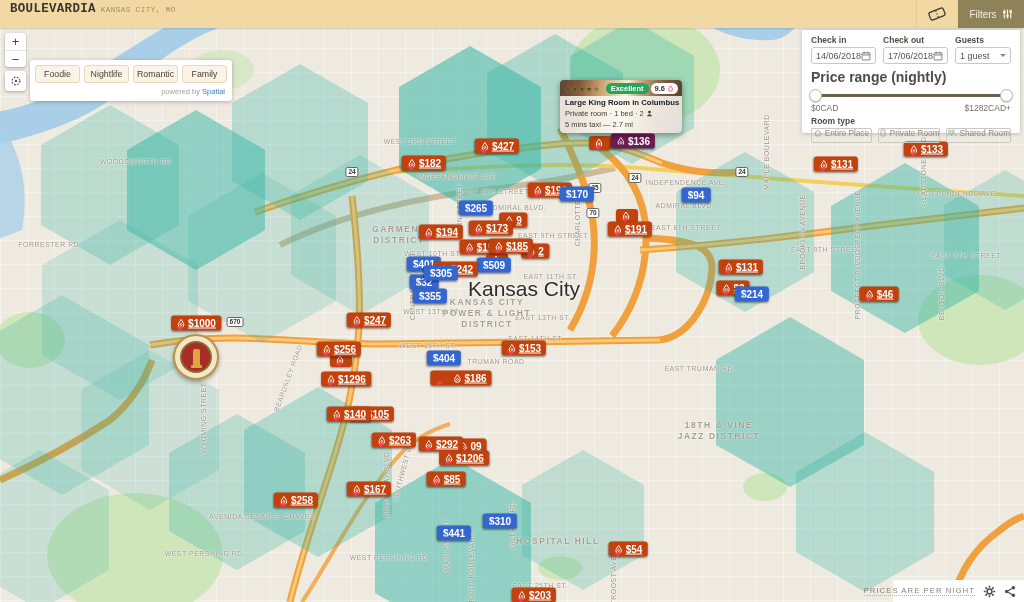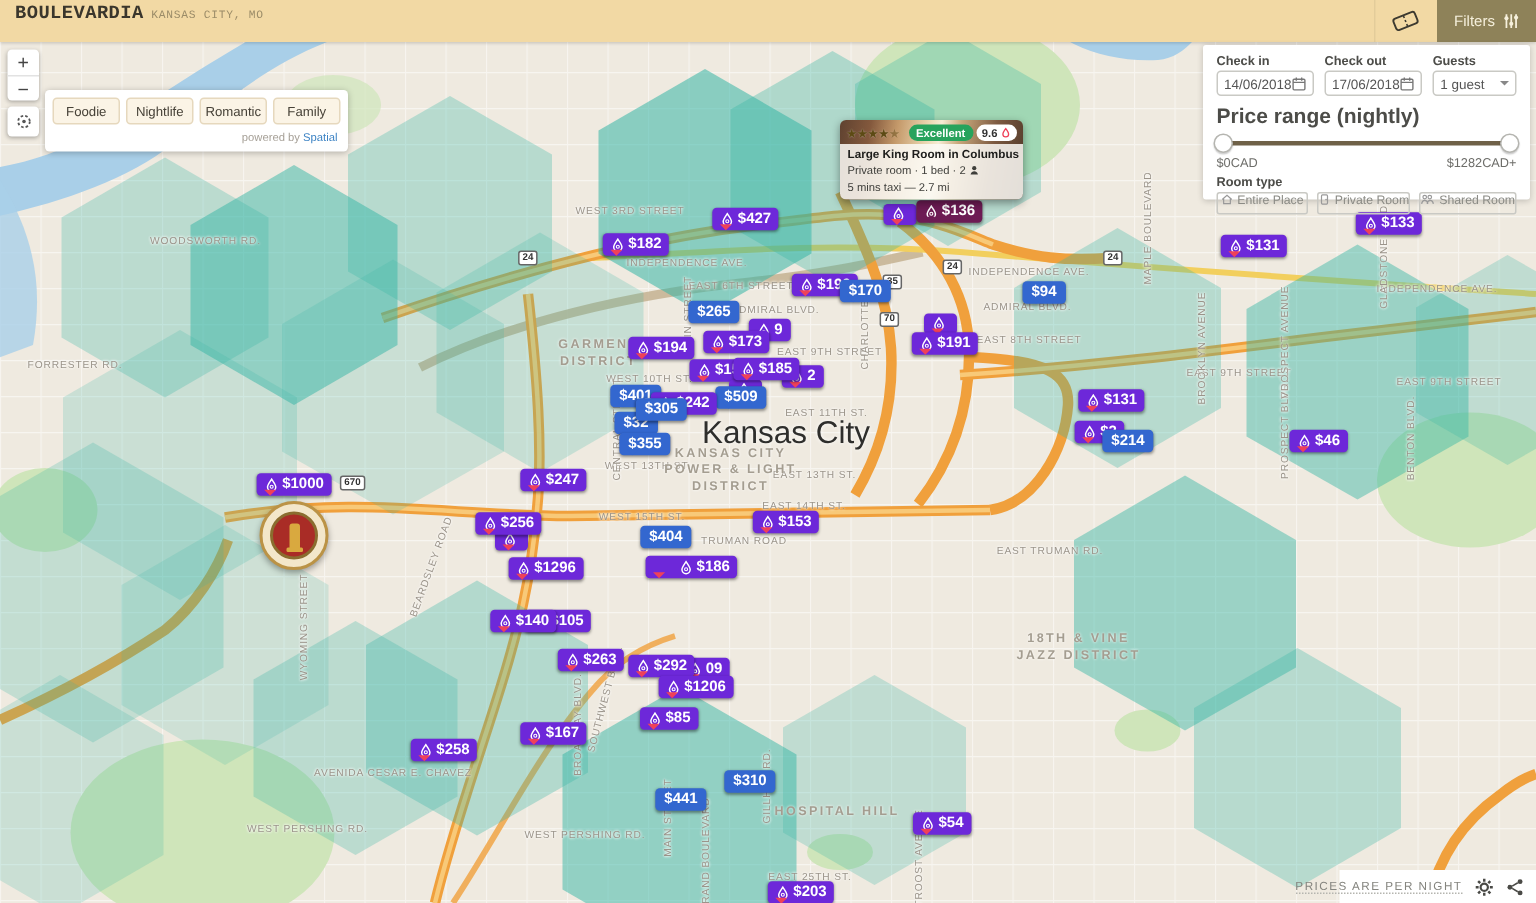--- a/index.html
+++ b/index.html
@@ -16,21 +16,21 @@
               color:#a49d90; letter-spacing:1.6px; line-height:11px; white-space:pre; text-shadow:0 0 2px #fff; }
   .city-label { position:absolute; transform:translate(-50%,-50%); font-size:21px; color:#2e2e2c; text-shadow:0 0 3px #fff; }
   .shield { position:absolute; transform:translate(-50%,-50%); font-size:6.5px; font-weight:bold; color:#333;
             background:#fff; border:1px solid #666; border-radius:2px; padding:0 2px; line-height:8px; }
 
   
   .mk { position:absolute; transform:translate(-50%,-50%); display:flex; align-items:center; gap:2px;
         font-size:10px; font-weight:bold; color:#fff; padding:2px 5px; border-radius:3px; white-space:nowrap;
         box-shadow:0 1px 2px rgba(0,0,0,.4); line-height:11px; }
   .mk::after { content:""; position:absolute; left:5px; bottom:-4px; border:4px solid transparent; }
-  .mk-a { background:#6d28d9; }  .mk-a::after { border-top-color:#ef4159; }
+  .mk-a { background:#c2410c;text-decoration:underline; }  .mk-a::after { border-top-color:#ef4159; }
   .mk-h { background:#3367cf; padding:2px 6px; } .mk-h::after { border-top-color:#3367cf; }
   .mk-p { background:#6d1b54; } .mk-p::after { border-top-color:#6d1b54; }
   .mk svg { flex:0 0 auto; }
 
   
   .badge { position:absolute; transform:translate(-50%,-50%); width:46px; height:46px; border-radius:50%;
            background:#f3e7ca; border:2px solid #bb9346; display:flex; align-items:center; justify-content:center;
            box-shadow:0 2px 4px rgba(0,0,0,.35); }
   .badge-inner { width:32px; height:32px; border-radius:50%; background:#a92c26; border:2px solid #8a6d2f;
                  display:flex; align-items:center; justify-content:center; }
@@ -445,21 +445,21 @@
     <div class="mk mk-a" style="left: 339px; top: 349px;">
       <svg width="10" height="10" viewBox="0 0 16 16">
         <path d="M8 1.6C6.2 4.4 3.6 7.6 3.6 9.9a4.4 4.4 0 0 0 8.8 0C12.4 7.6 9.8 4.4 8 1.6Z" fill="none" stroke="#fff" stroke-width="1.6"></path>
         <circle cx="8" cy="9.6" r="1.6" fill="none" stroke="#fff" stroke-width="1.2"></circle>
       </svg>
       <span>$256</span>
     </div>
     <div class="mk mk-h" style="left: 444px; top: 358px;">
       <span>$404</span>
     </div>
-    <div class="mk mk-a" style="left: 346px; top: 379px; margin-left: 18px;">
+    <div class="mk mk-a" style="left: 346px; top: 379px;">
       <svg width="10" height="10" viewBox="0 0 16 16">
         <path d="M8 1.6C6.2 4.4 3.6 7.6 3.6 9.9a4.4 4.4 0 0 0 8.8 0C12.4 7.6 9.8 4.4 8 1.6Z" fill="none" stroke="#fff" stroke-width="1.6"></path>
         <circle cx="8" cy="9.6" r="1.6" fill="none" stroke="#fff" stroke-width="1.2"></circle>
       </svg>
       <span>$1296</span>
     </div>
     <div class="mk mk-a" style="left: 461px; top: 378px; padding-left: 22px;">
       <svg width="10" height="10" viewBox="0 0 16 16">
         <path d="M8 1.6C6.2 4.4 3.6 7.6 3.6 9.9a4.4 4.4 0 0 0 8.8 0C12.4 7.6 9.8 4.4 8 1.6Z" fill="none" stroke="#fff" stroke-width="1.6"></path>
         <circle cx="8" cy="9.6" r="1.6" fill="none" stroke="#fff" stroke-width="1.2"></circle>

